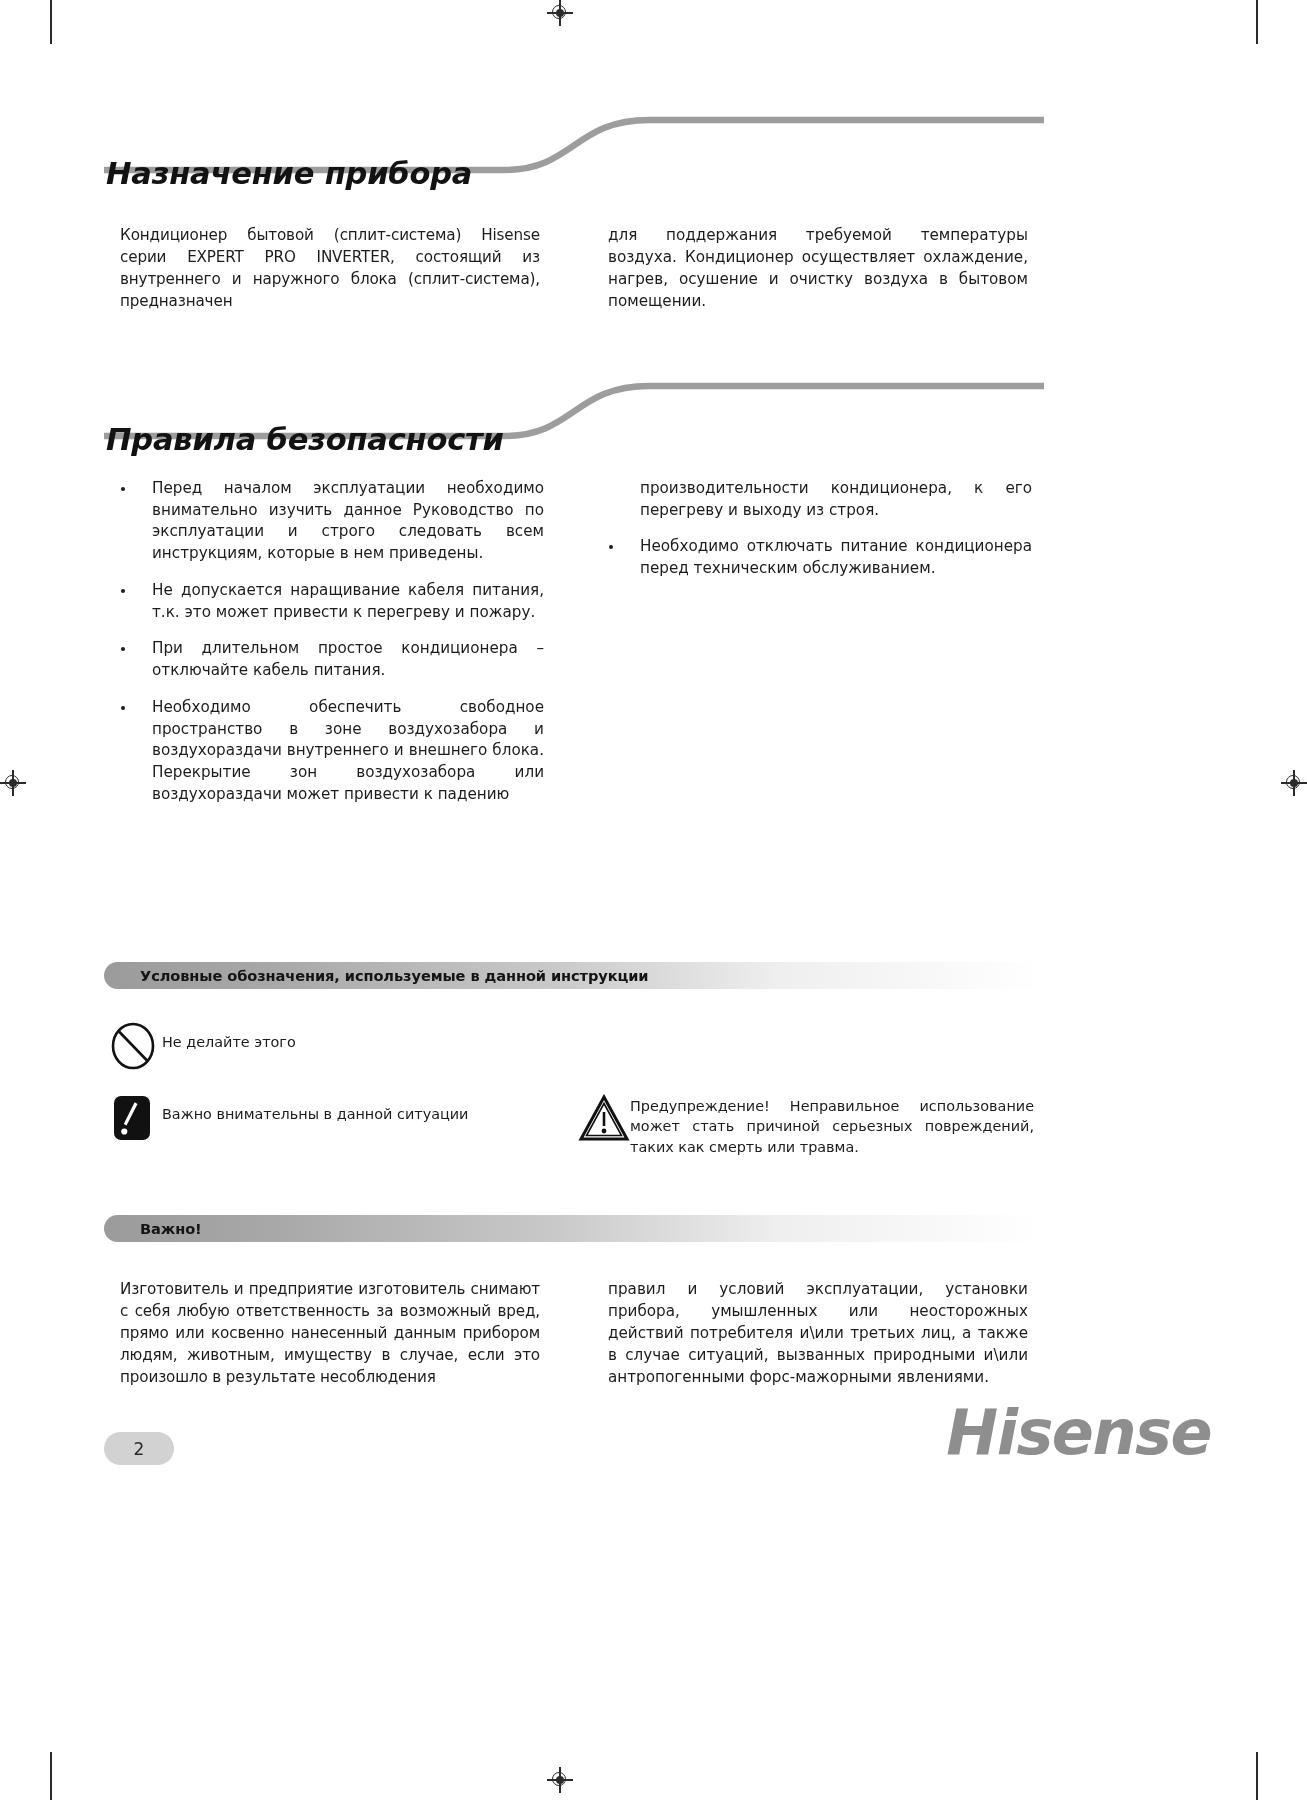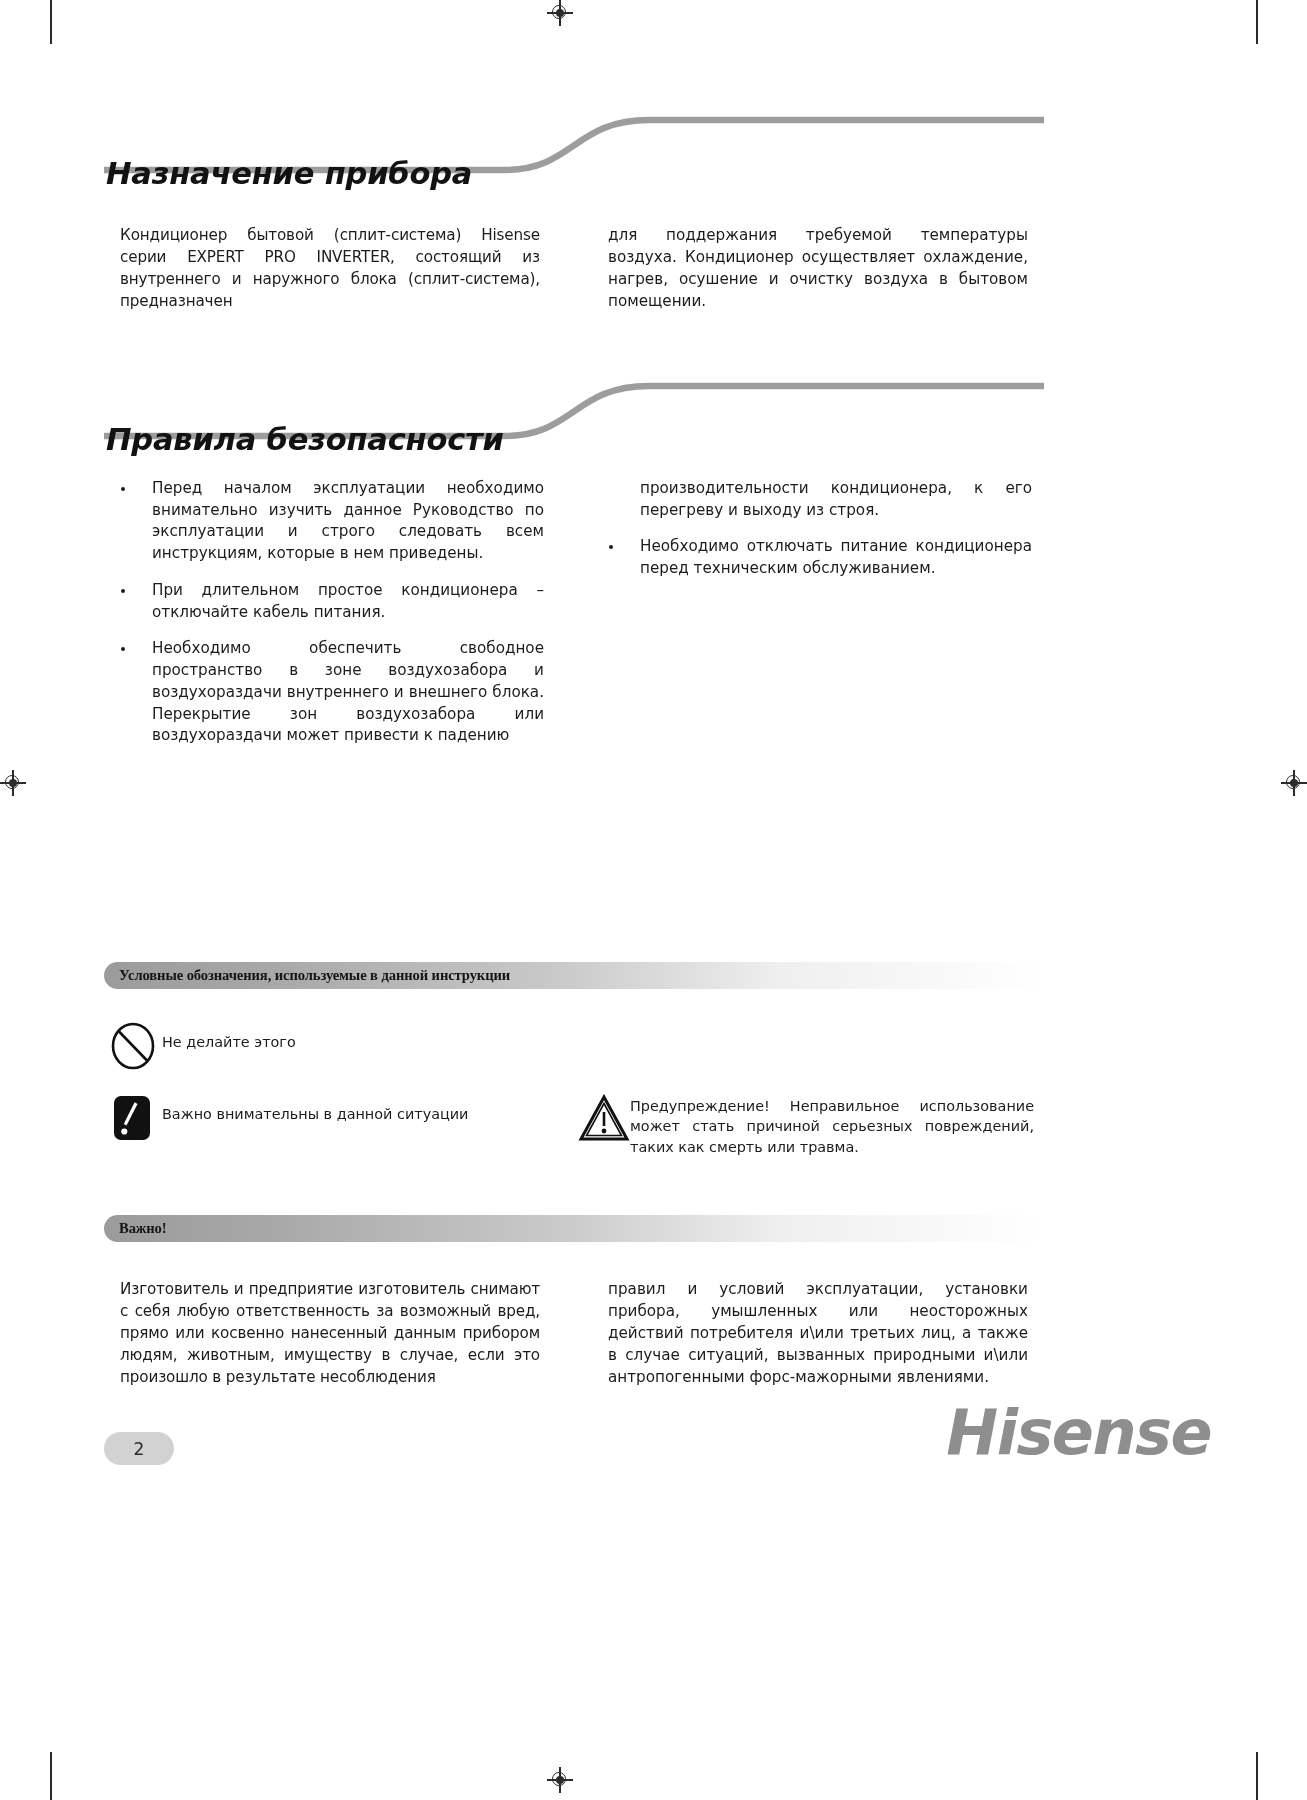--- a/index.html
+++ b/index.html
@@ -140,24 +140,23 @@
     height: 27px;
     border-radius: 13.5px 13.5px 13.5px 13.5px;
     background: linear-gradient(to right, #9b9b9b 0%, #a8a8a8 18%, #c9c9c9 48%, #efefef 72%, #ffffff 100%);
     display: flex;
     align-items: center;
   }
   .banner .banner-label {
     font-size: 14.6px;
     font-weight: bold;
     color: #141414;
-    padding-left: 15px;
+    padding-left: 36px;
     letter-spacing: -0.1px;
     white-space: nowrap;
-    font-family: Liberation Serif, serif;
   }
 
   
   .legend-row {
     position: absolute;
     display: flex;
     align-items: flex-start;
   }
   .legend-icon {
     width: 52px;
@@ -260,20 +259,21 @@
     <svg width="940" height="62" viewBox="0 0 940 62">
       <path d="M0,58 L400,58 C470,58 470,8 545,8 L940,8" fill="none" stroke="#9d9d9d" stroke-width="6.5" stroke-linecap="butt"></path>
     </svg>
     <div class="title">Правила безопасности</div>
   </div>
 
   <div class="cols" style="left:104px; top:466px; width:940px;">
     <div class="col">
       <ul class="bullets">
         <li><span class="dot"></span><span>Перед началом эксплуатации необходимо внимательно изучить данное Руководство по эксплуатации и строго следовать всем инструкциям, которые в нем приведены.</span></li>
+        <li><span class="dot"></span><span>Не допускается наращивание кабеля питания, т.к. это может привести к перегреву и пожару.</span></li>
         <li><span class="dot"></span><span>При длительном простое кондиционера – отключайте кабель питания.</span></li>
         <li><span class="dot"></span><span>Необходимо обеспечить свободное пространство в зоне воздухозабора и воздухораздачи внутреннего и внешнего блока. Перекрытие зон воздухозабора или воздухораздачи может привести к падению</span></li>
       </ul>
     </div>
     <div class="col">
       <ul class="bullets">
         <li class="nodot"><span>производительности кондиционера, к его перегреву и выходу из строя.</span></li>
         <li><span class="dot"></span><span>Необходимо отключать питание кондиционера перед техническим обслуживанием.</span></li>
       </ul>
     </div>

